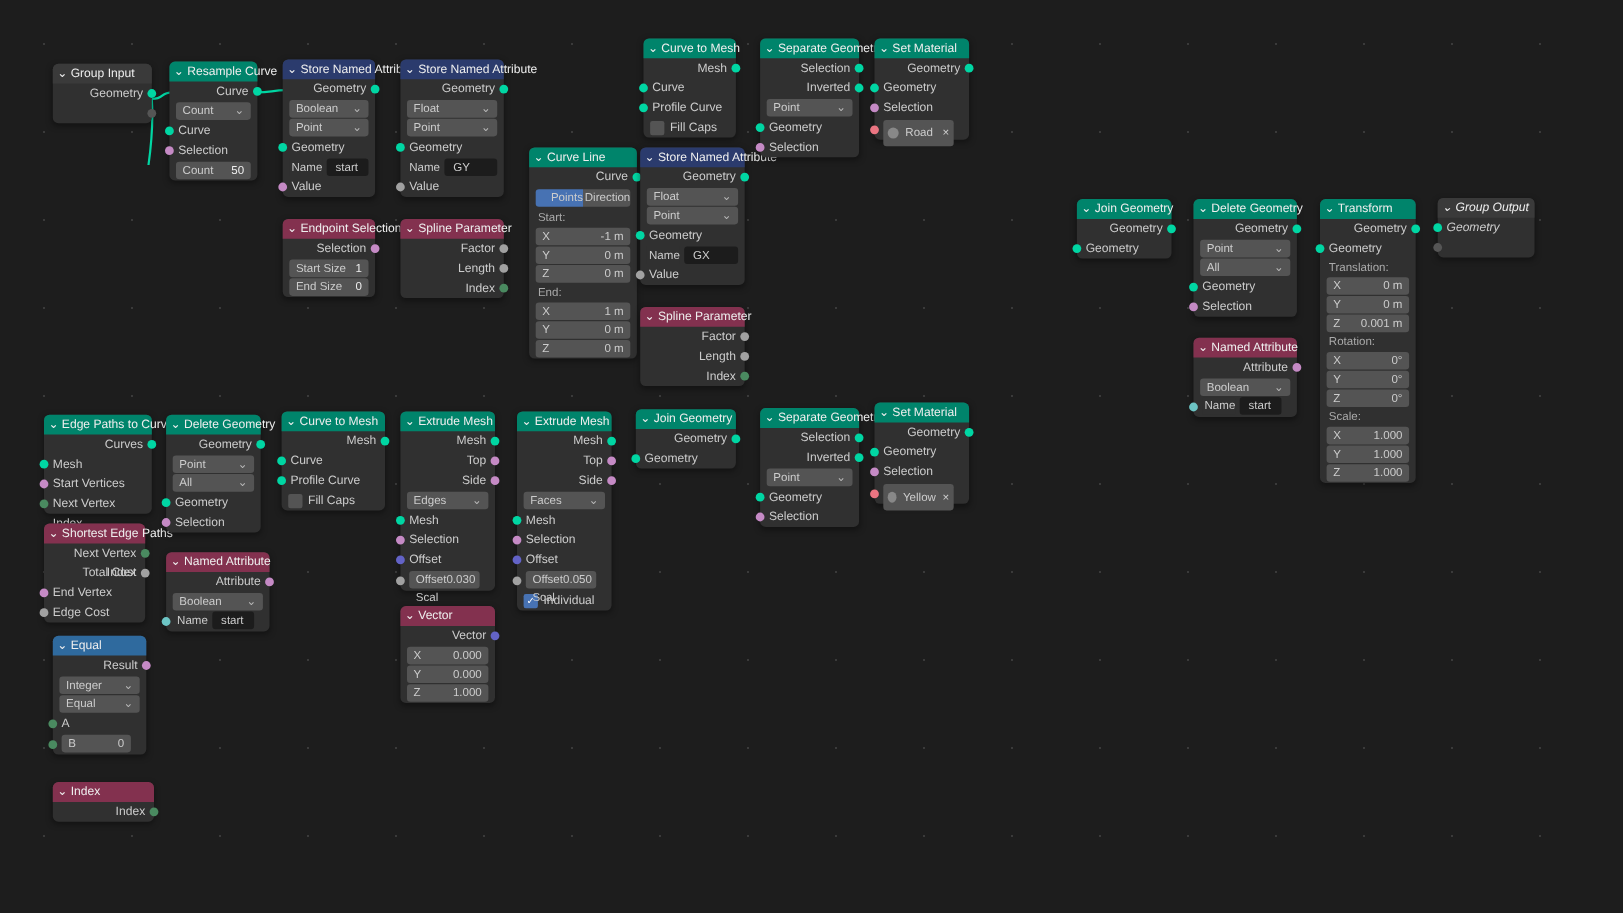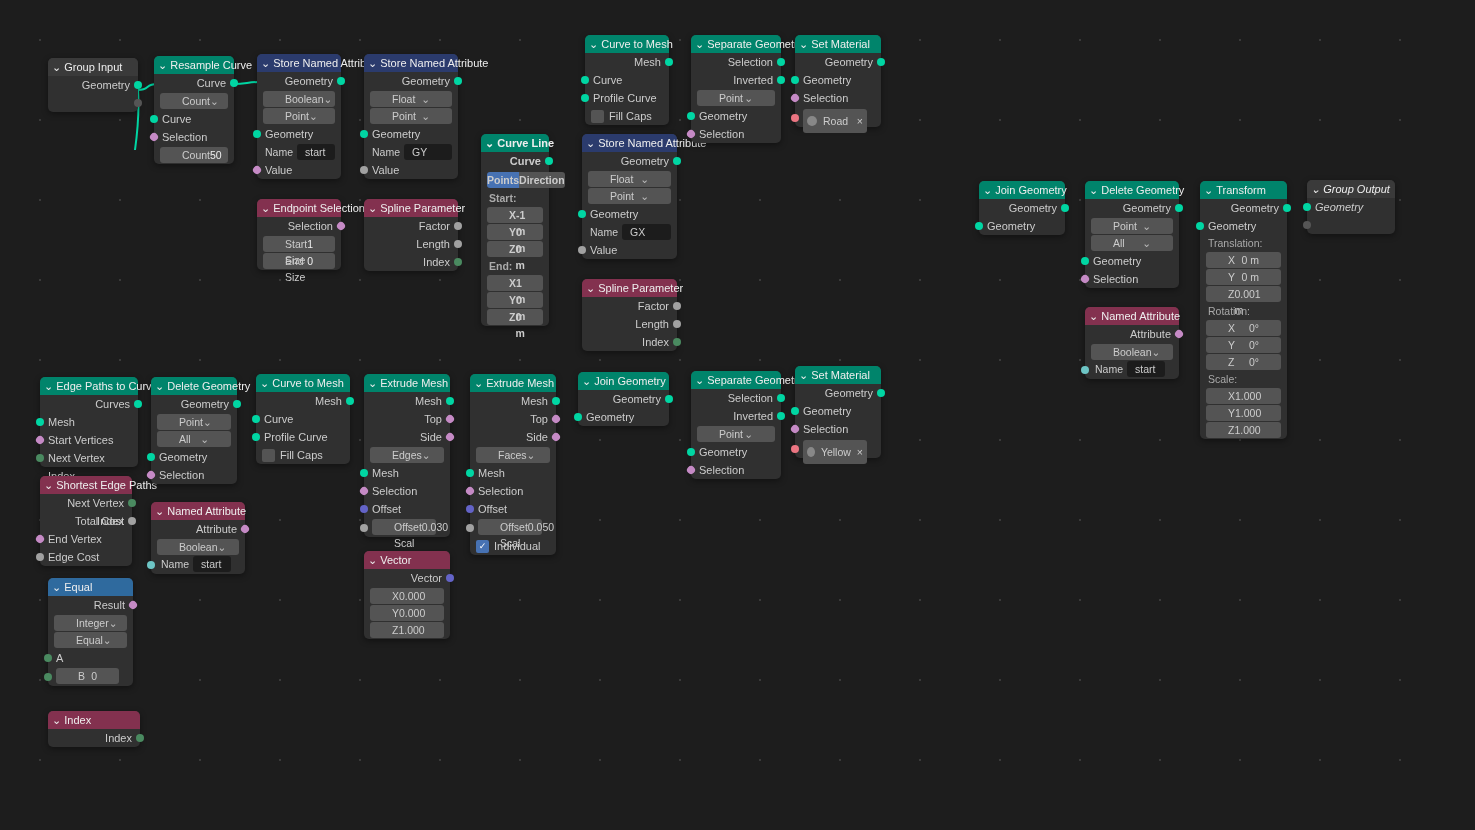--- a/index.html
+++ b/index.html
@@ -19,21 +19,21 @@
 .row .socket { position: absolute; width: 8px; height: 8px; border-radius: 50%; top: 5px; }
 .row.in .socket { left: -4px; }
 .row.out .socket { right: -4px; }
 .s-geo { background: #00d6a3; }
 .s-bool { background: #c58ac5; border-radius: 2px; transform: rotate(45deg); }
 .s-int { background: #4a8a60; }
 .s-float { background: #a1a1a1; }
 .s-vec { background: #6363c7; }
 .s-str { background: #6dc5c5; }
 .s-mat { background: #eb7582; }
-.field { background: #545454; border-radius: 3px; height: 16px; line-height: 16px; padding: 0 22px; margin: 1px 6px; display: flex; justify-content: space-between; cursor: pointer; font-size: 10.5px; }
+.field { background: #545454; border-radius: 3px; height: 16px; line-height: 16px; padding: 0 6px; margin: 1px 6px; display: flex; justify-content: space-between; cursor: pointer; font-size: 10.5px; }
 .field.select::after { content: "⌄"; color: #bbb; margin-left: auto; }
 .field .lbl { color: #ccc; }
 .field .val { color: #eee; }
 .field.num { background: #545454; }
 .btn-group { display: flex; margin: 2px 6px; }
 .btn-group .btn { flex: 1; height: 16px; line-height: 16px; text-align: right; background: #545454; font-size: 10.5px; cursor: pointer; }
 .btn-group .btn.active { background: #4772b3; }
 .btn-group .btn:first-child { border-radius: 3px 0 0 3px; }
 .btn-group .btn:last-child { border-radius: 0 3px 3px 0; }
 .check { display: flex; align-items: center; padding: 0 6px; height: 18px; gap: 5px; }
@@ -159,21 +159,21 @@
     </div>
 </div>
 
 <div class="node" style="left:364px; top:199px; width:94px;">
   <div class="node-header hdr-magenta"><span class="chevron">⌄</span><span>Spline Parameter</span></div>
   <div class="row out"><span>Factor</span><span class="socket s-float"></span></div>
   <div class="row out"><span>Length</span><span class="socket s-float"></span></div>
   <div class="row out"><span>Index</span><span class="socket s-int"></span></div>
 </div>
 
-<div class="node" style="left:481px; top:134px; width:68px;font-weight:bold;">
+<div class="node" style="left:481px; top:134px; width:98px;">
   <div class="node-header hdr-teal"><span class="chevron">⌄</span><span>Curve Line</span></div>
   <div class="row out"><span>Curve</span><span class="socket s-geo"></span></div>
   <div class="btn-group">
       <div class="btn active">Points</div>
       <div class="btn">Direction</div>
     </div>
   <div class="section-label">Start:</div>
   <div class="field num">
       <span>X</span>
       <span>-1 m</span>

